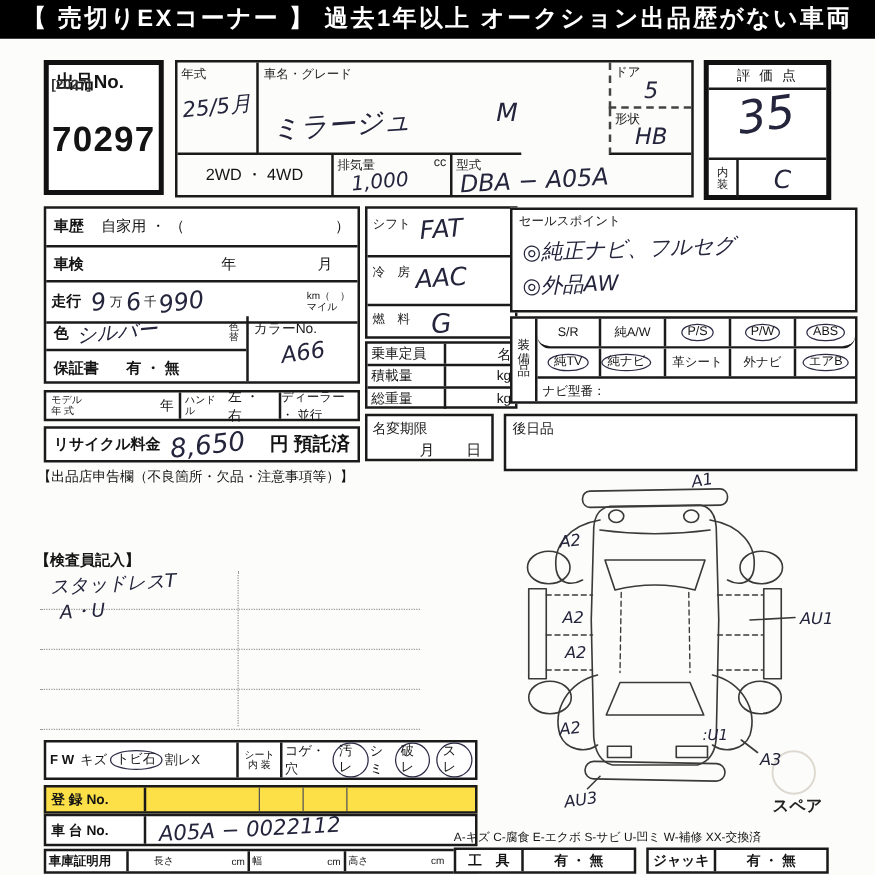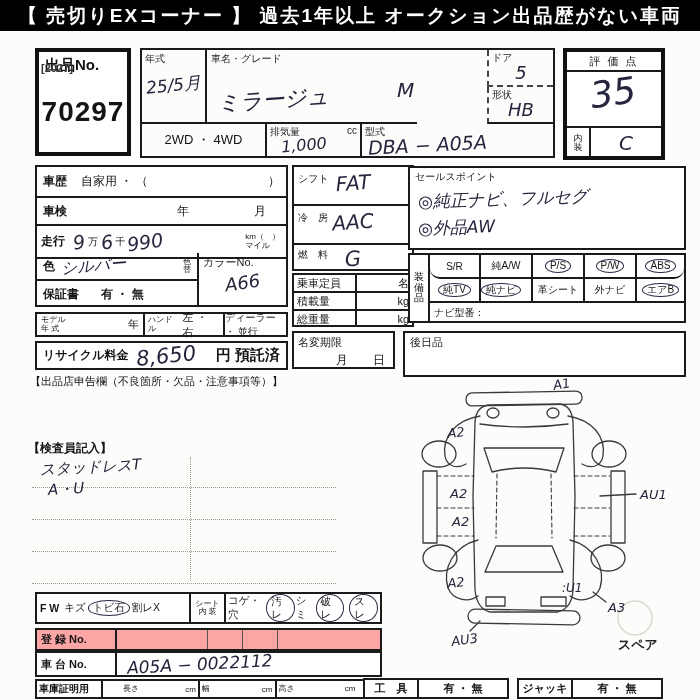--- a/index.html
+++ b/index.html
@@ -269,21 +269,21 @@
     </div>
     <div class="row" style="flex:1;height:100%;padding:0 2px;">
       <span>コゲ・穴</span>
       <span class="circ" style="margin-left:1px;">汚レ</span>
       <span style="margin-left:1px;">シミ</span>
       <span class="circ" style="margin-left:1px;">破レ</span>
       <span class="circ" style="margin-left:5px;">スレ</span>
     </div>
   </div>
 
-  <div class="abs b2 row" style="left:35px;top:628px;width:347px;height:23px;background:#fca5a5;">
+  <div class="abs b2 row" style="left:35px;top:628px;width:347px;height:23px;background:#fde047;">
     <div class="cell-r row" style="width:74px;height:100%;padding-left:4px;font-size:11px;font-weight:bold;">登 録 No.</div>
     <div class="abs" style="left:170px;top:0;width:0;height:100%;border-left:1px solid #555;"></div>
     <div class="abs" style="left:205px;top:0;width:0;height:100%;border-left:1px solid #555;"></div>
     <div class="abs" style="left:240px;top:0;width:0;height:100%;border-left:1px solid #555;"></div>
   </div>
 
   <div class="abs b2 row" style="left:35px;top:651px;width:347px;height:26px;background:#fff;">
     <div class="cell-r row" style="width:74px;height:100%;padding-left:4px;font-size:11px;font-weight:bold;">車 台 No.</div>
     <div class="hw" style="font-size:17px;margin-left:10px;transform:rotate(-3deg);white-space:nowrap;">A05A − 0022112</div>
   </div>
@@ -294,20 +294,21 @@
     <span style="width:46px;"></span>
     <span class="cell-r tiny" style="height:100%;line-height:18px;padding-right:2px;">cm</span>
     <span class="tiny" style="margin-left:2px;">幅</span>
     <span style="width:52px;"></span>
     <span class="cell-r tiny" style="height:100%;line-height:18px;padding-right:2px;">cm</span>
     <span class="tiny" style="margin-left:2px;">高さ</span>
     <span style="width:50px;"></span>
     <span class="tiny">cm</span>
   </div>
 
+  <div class="abs" style="left:363px;top:664px;font-size:9.5px;white-space:nowrap;">A-キズ  C-腐食  E-エクボ  S-サビ  U-凹ミ  W-補修  XX-交換済</div>
 
   <div class="abs b2 row" style="left:363px;top:678px;width:146px;height:21px;background:#fff;font-size:11px;">
     <div class="cell-r row" style="width:52px;height:100%;justify-content:center;font-weight:bold;">工　具</div>
     <div class="row" style="flex:1;justify-content:center;font-weight:bold;">有 ・ 無</div>
   </div>
   <div class="abs b2 row" style="left:517px;top:678px;width:146px;height:21px;background:#fff;font-size:11px;">
     <div class="cell-r row" style="width:52px;height:100%;justify-content:center;font-weight:bold;">ジャッキ</div>
     <div class="row" style="flex:1;justify-content:center;font-weight:bold;">有 ・ 無</div>
   </div>
 

